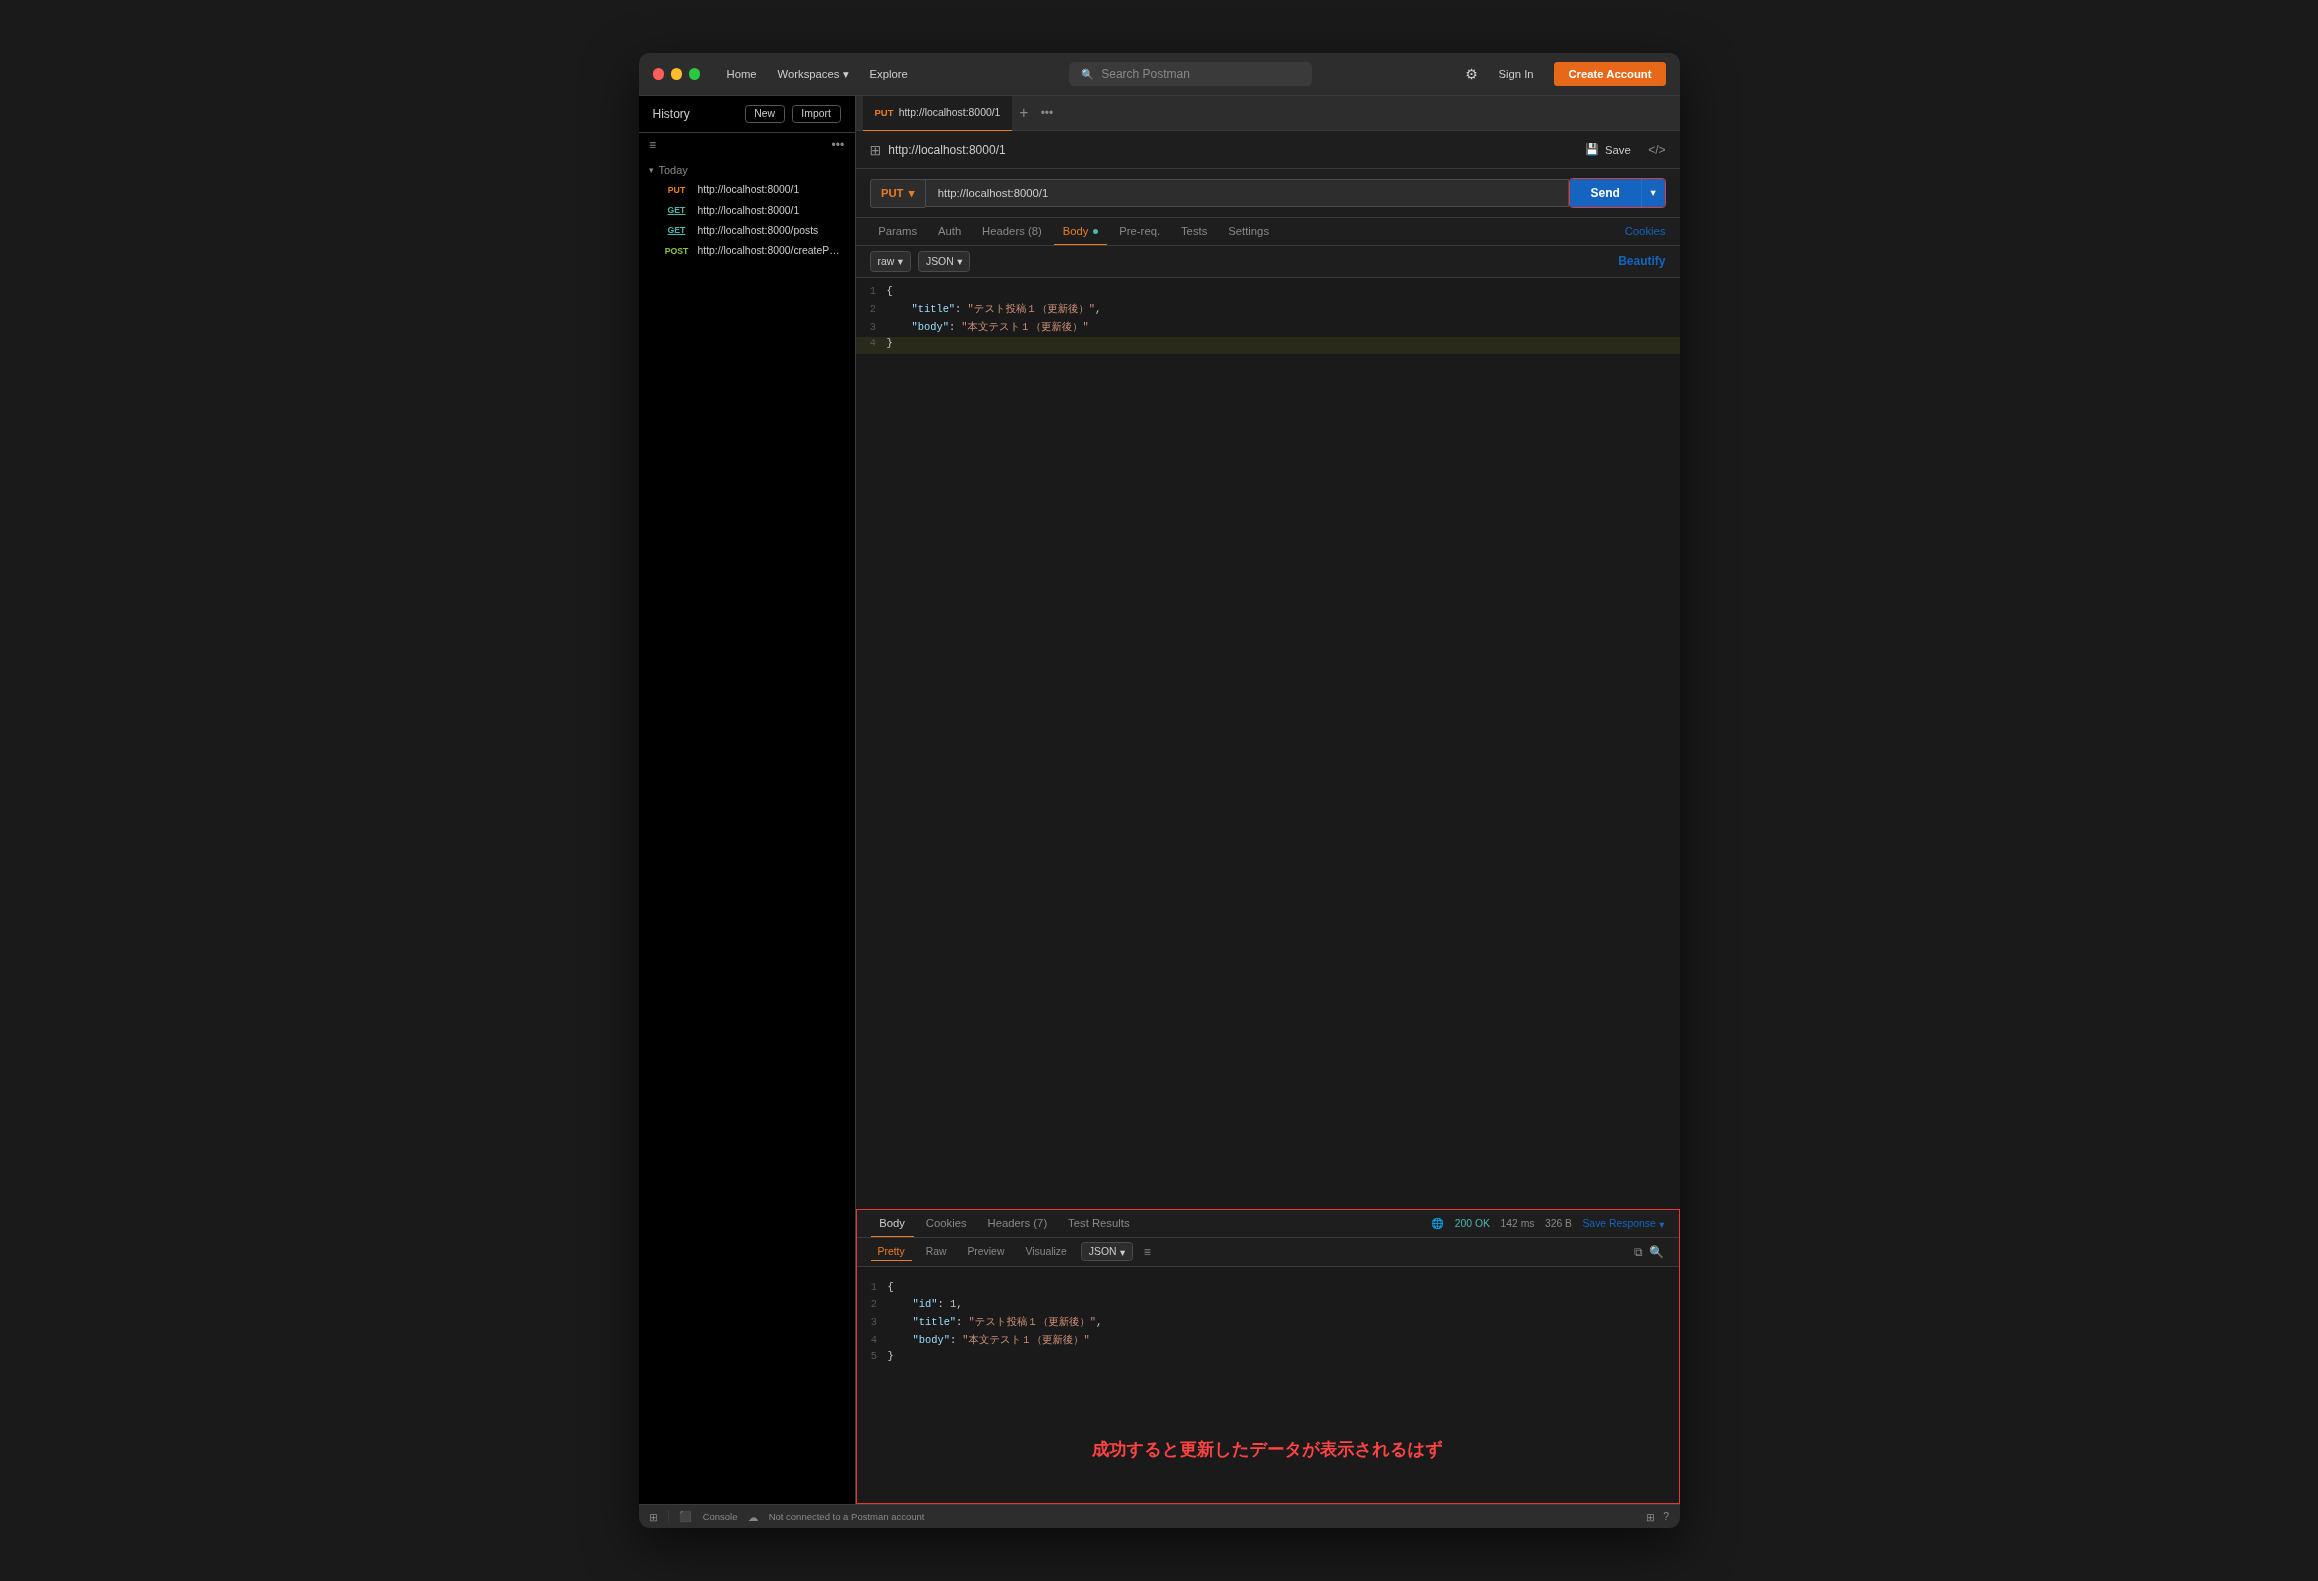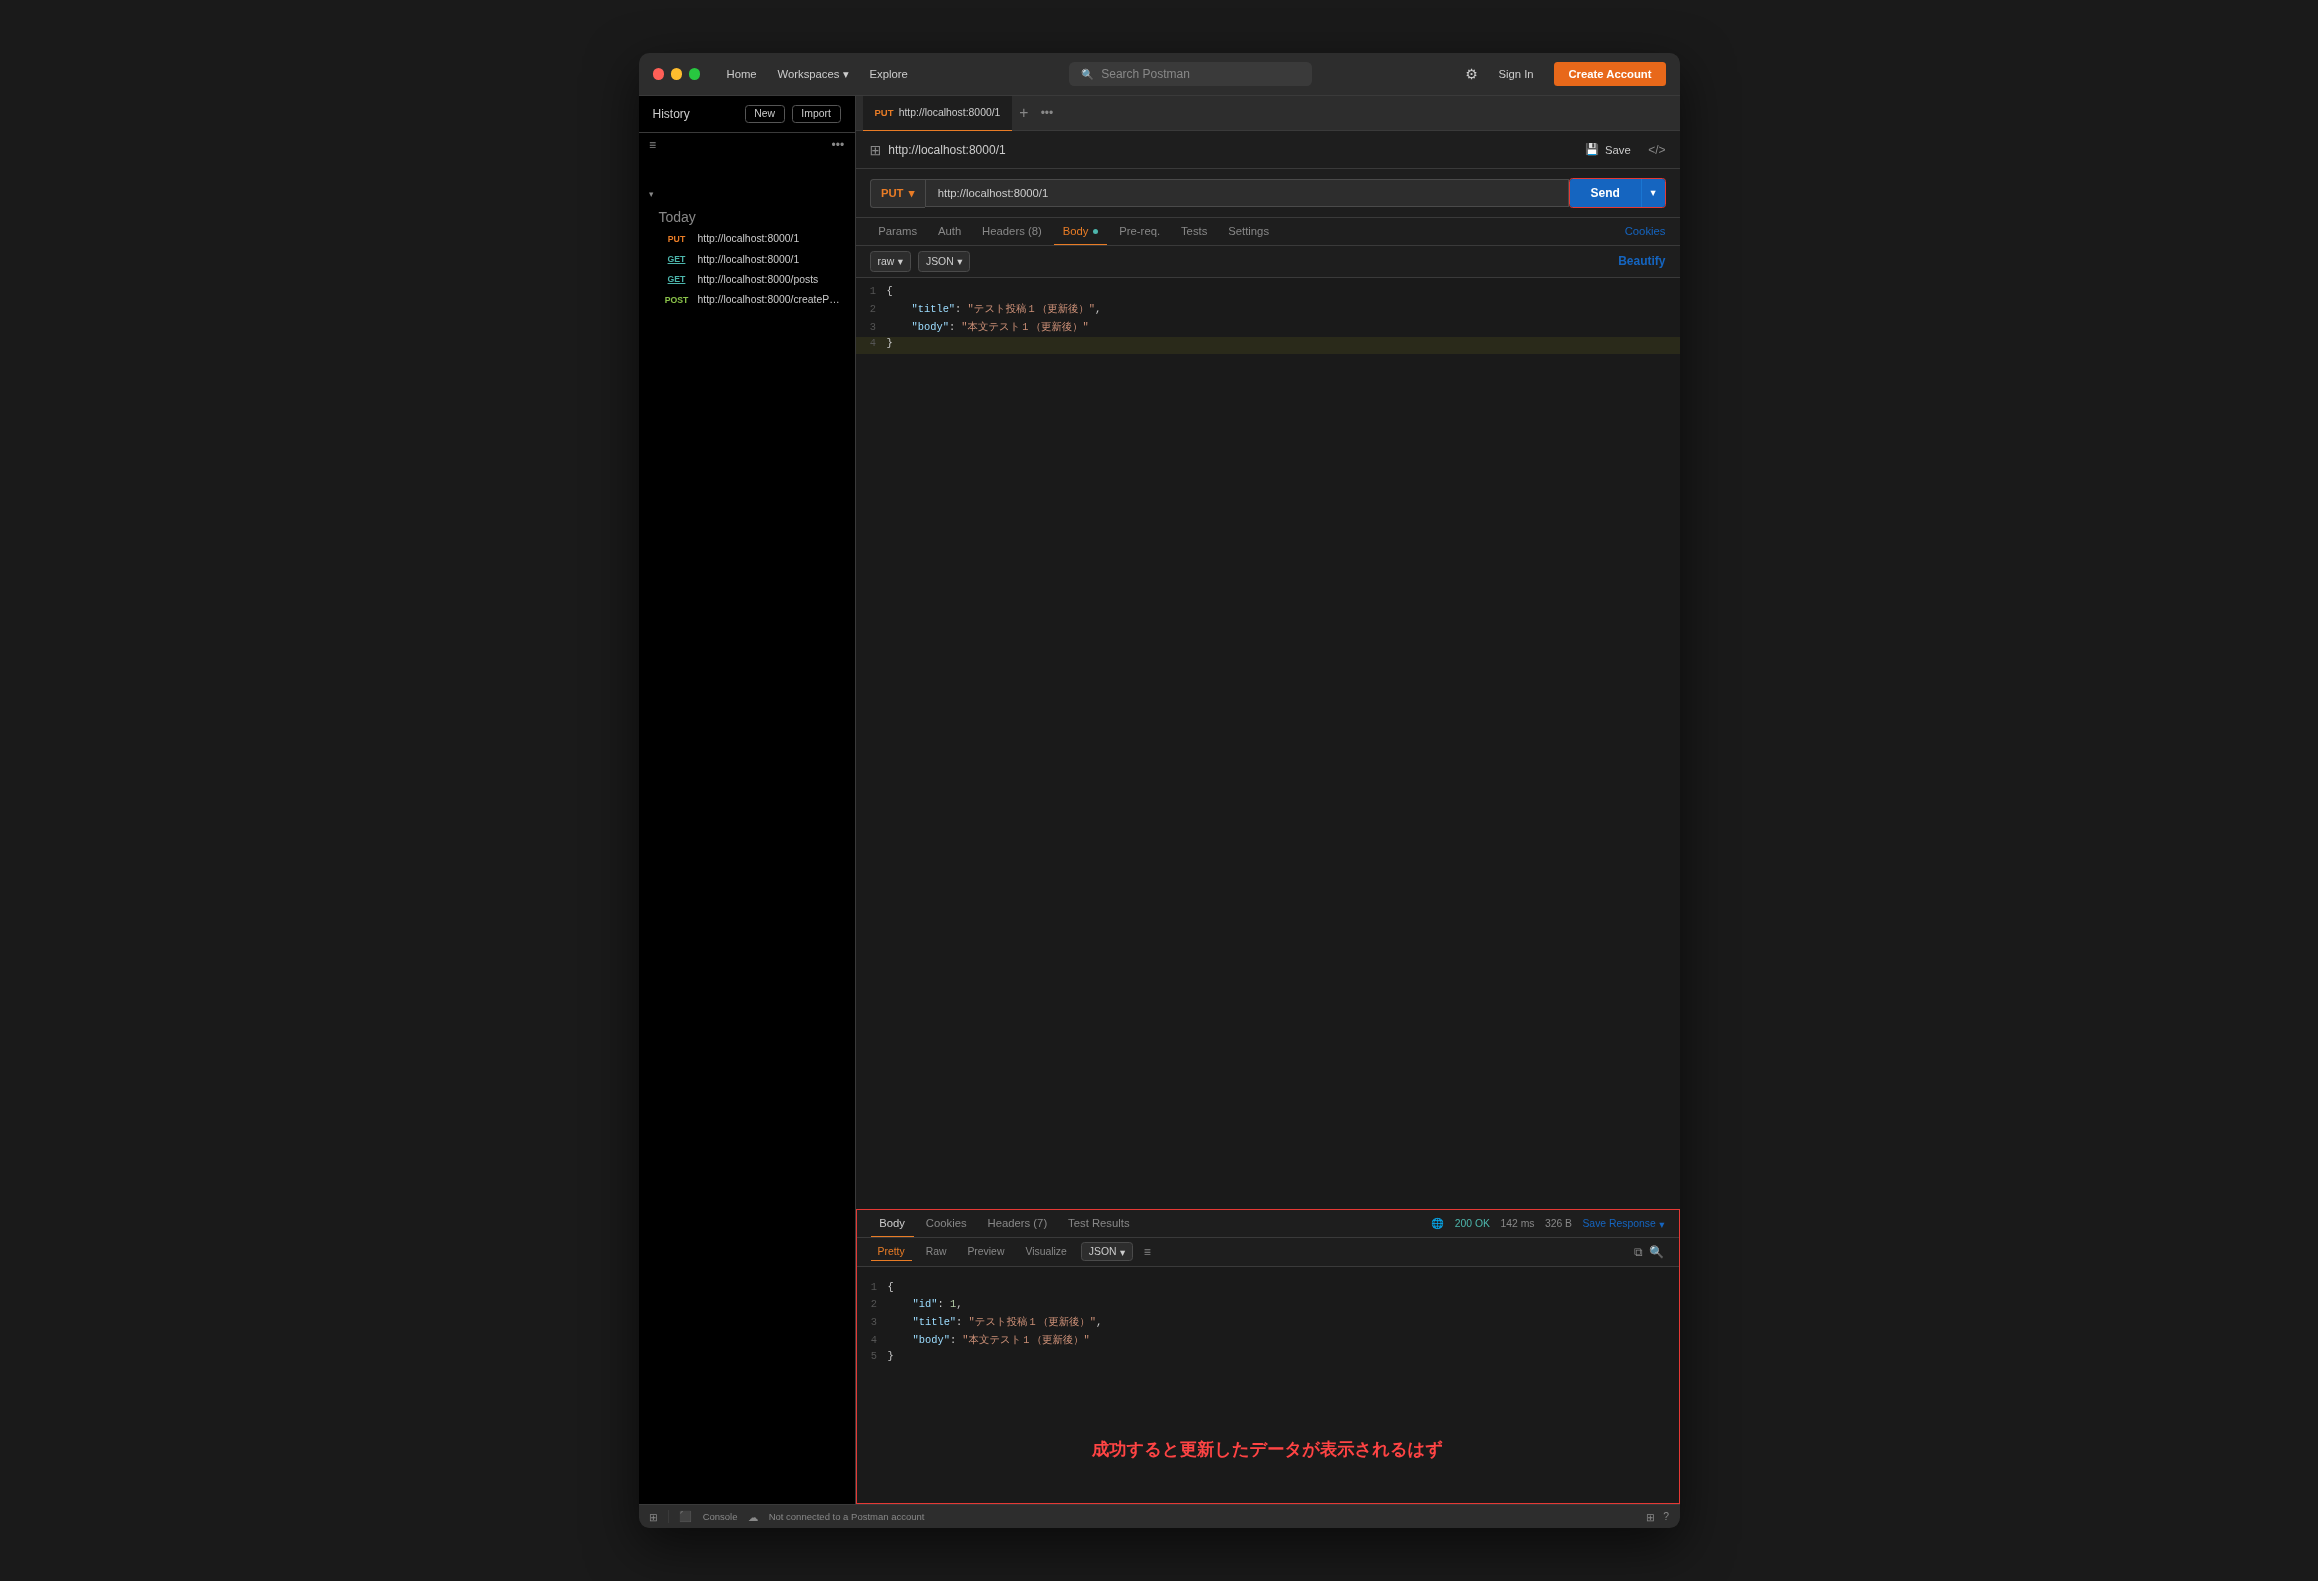--- a/index.html
+++ b/index.html
@@ -154,22 +154,21 @@
     }
     .history-group-header {
       display: flex;
       align-items: center;
       gap: 5.2px;
       padding: 3.5px 10.4px;
       cursor: pointer;
     }
     .history-group-label {
       color: #888;
-      font-size: 14px;
-      margin-top: 45px;
+      font-size: 11px;
     }
     .chevron-icon { color: #888; font-size: 8.7px; }
     .history-item {
       display: flex;
       align-items: center;
       gap: 7px;
       padding: 4.3px 14px 4.3px 24px;
       cursor: pointer;
     }
     .method-badge {

